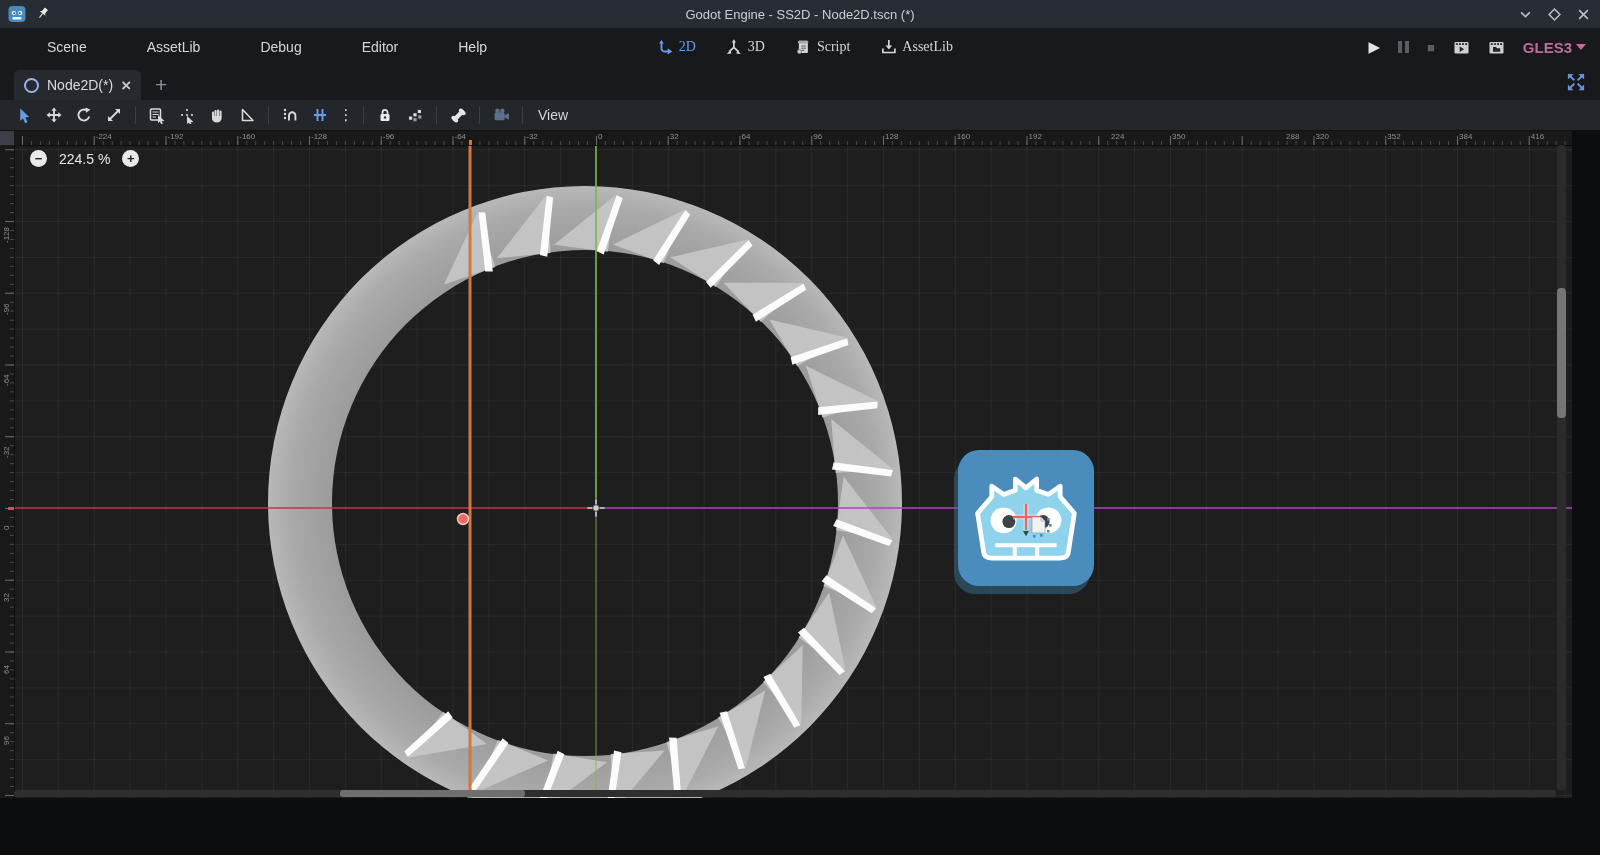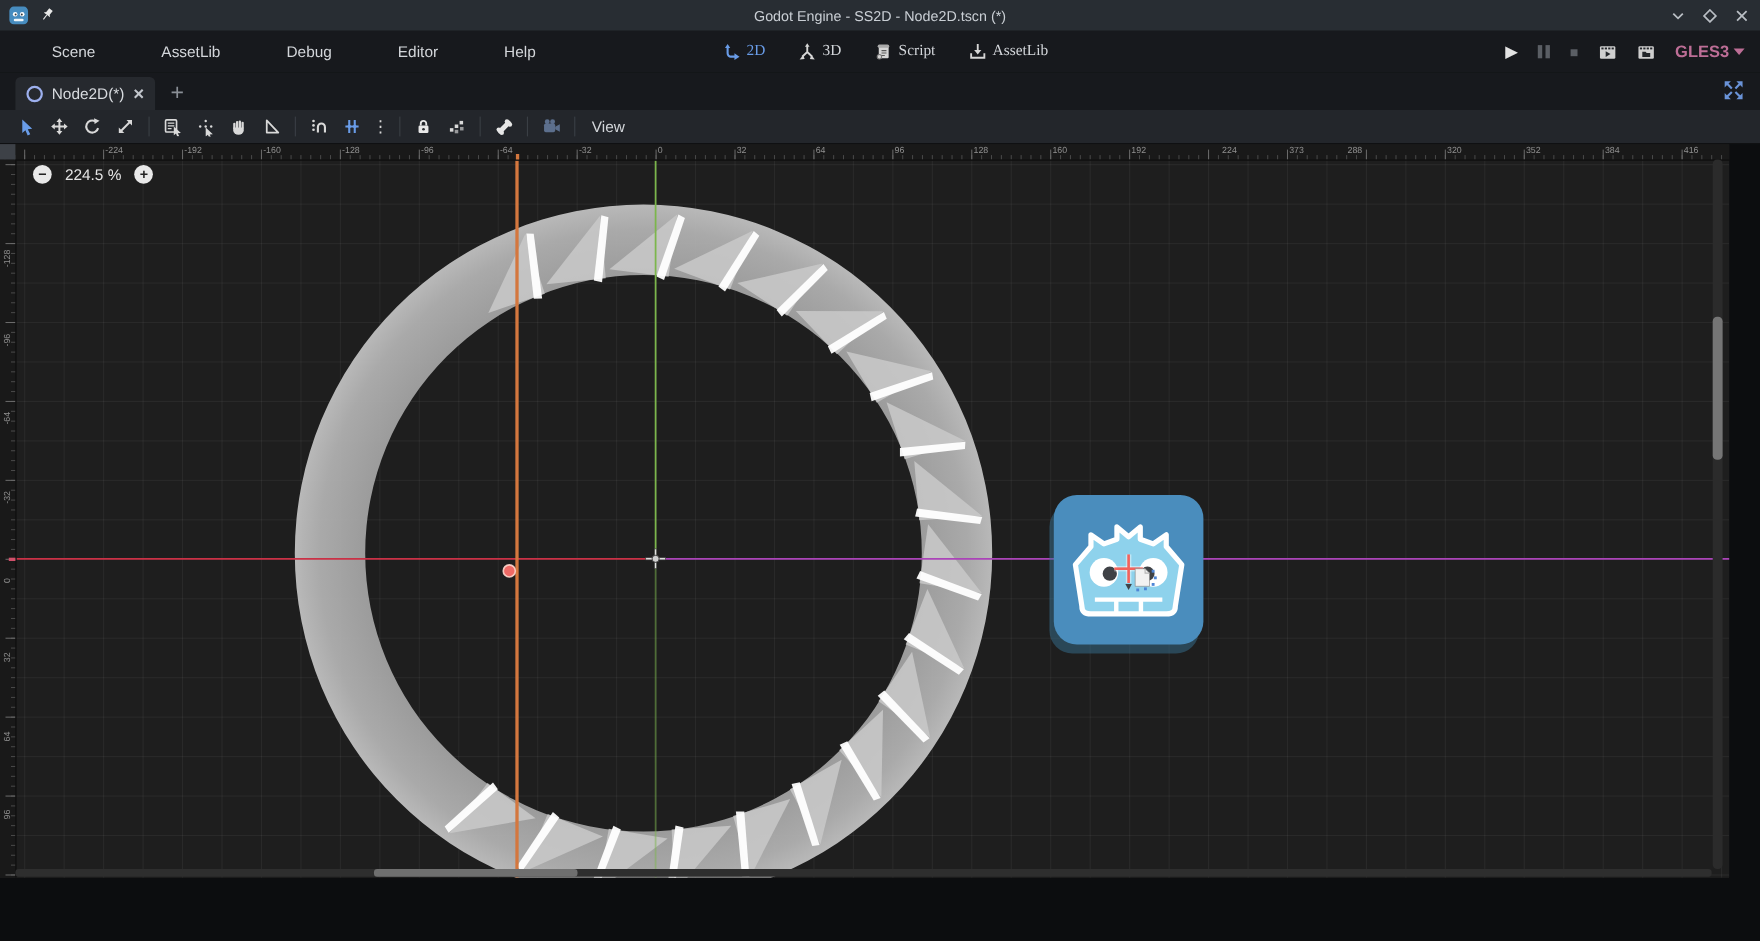--- a/index.html
+++ b/index.html
@@ -489,22 +489,22 @@
         <span class="ruler-label" style="left: 454.499px;">-64</span>
         <span class="ruler-label" style="left: 526.25px;">-32</span>
         <span class="ruler-label" style="left: 598px;">0</span>
         <span class="ruler-label" style="left: 669.75px;">32</span>
         <span class="ruler-label" style="left: 741.501px;">64</span>
         <span class="ruler-label" style="left: 813.251px;">96</span>
         <span class="ruler-label" style="left: 885.002px;">128</span>
         <span class="ruler-label" style="left: 956.752px;">160</span>
         <span class="ruler-label" style="left: 1028.5px;">192</span>
         <span class="ruler-label" style="left: 1111px;">224</span>
-        <span class="ruler-label" style="left: 1172px;">373</span>
-        <span class="ruler-label" style="left: 1225px;">288</span>
+        <span class="ruler-label" style="left: 1172px;">350</span>
+        <span class="ruler-label" style="left: 1286px;">288</span>
         <span class="ruler-label" style="left: 1315.5px;">320</span>
         <span class="ruler-label" style="left: 1387.25px;">352</span>
         <span class="ruler-label" style="left: 1459px;">384</span>
         <span class="ruler-label" style="left: 1530.76px;">416</span>
         <div class="guide-tick-top" style="left: 469px;"></div>
       </div>
     <div class="left-ruler" id="left-ruler" style="background-image: linear-gradient(rgb(107, 107, 107) 1px, transparent 1px), linear-gradient(rgb(73, 73, 73) 1px, transparent 1px); background-repeat: repeat-y, repeat-y; background-size: 9px 71.7504px, 4px 8.9688px; background-position: right 4.248px, right 4.248px;">
         <span class="ruler-label-v" style="top: 97.9984px;">-128</span>
         <span class="ruler-label-v" style="top: 169.749px;">-96</span>
         <span class="ruler-label-v" style="top: 241.499px;">-64</span>

